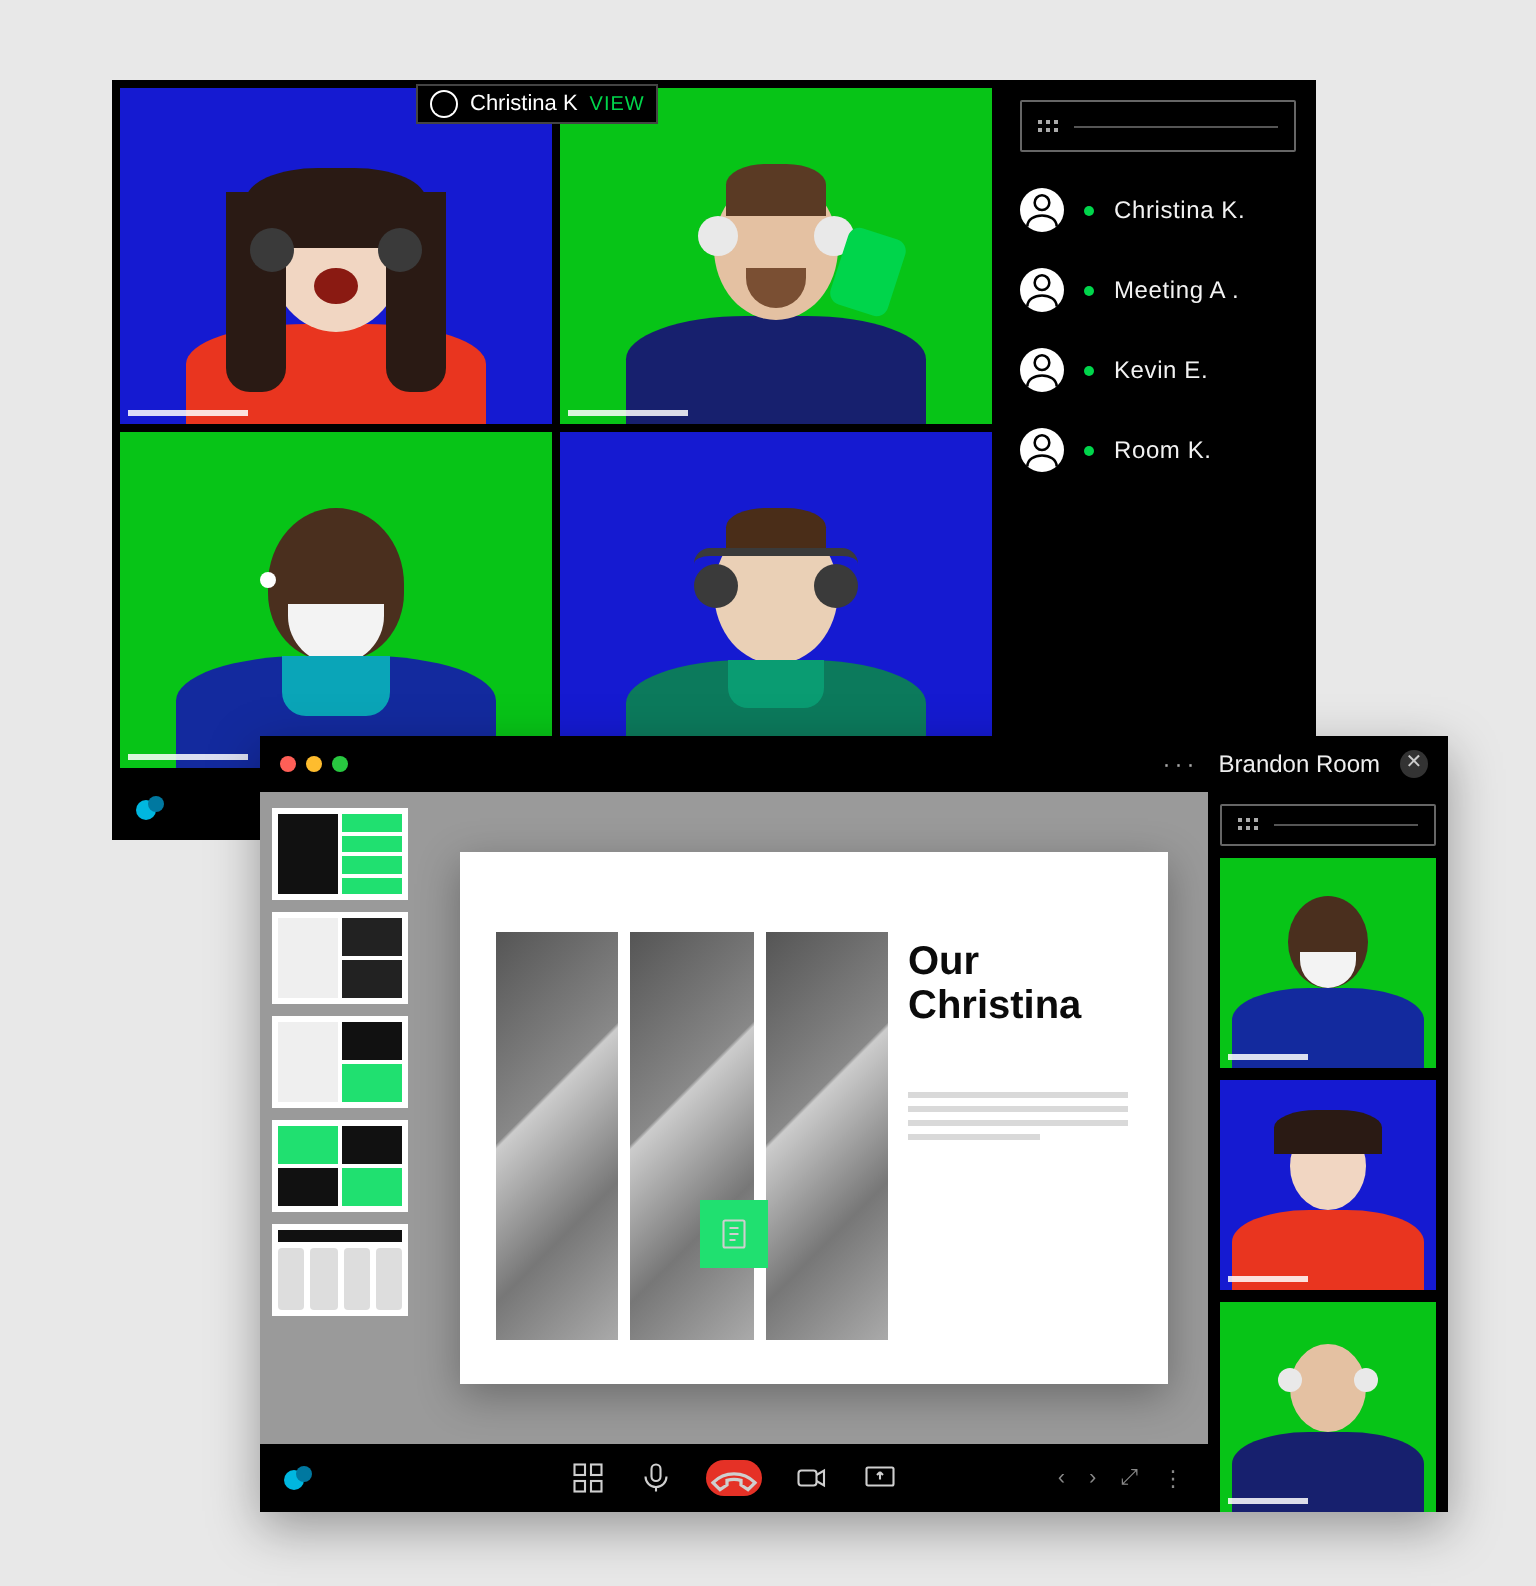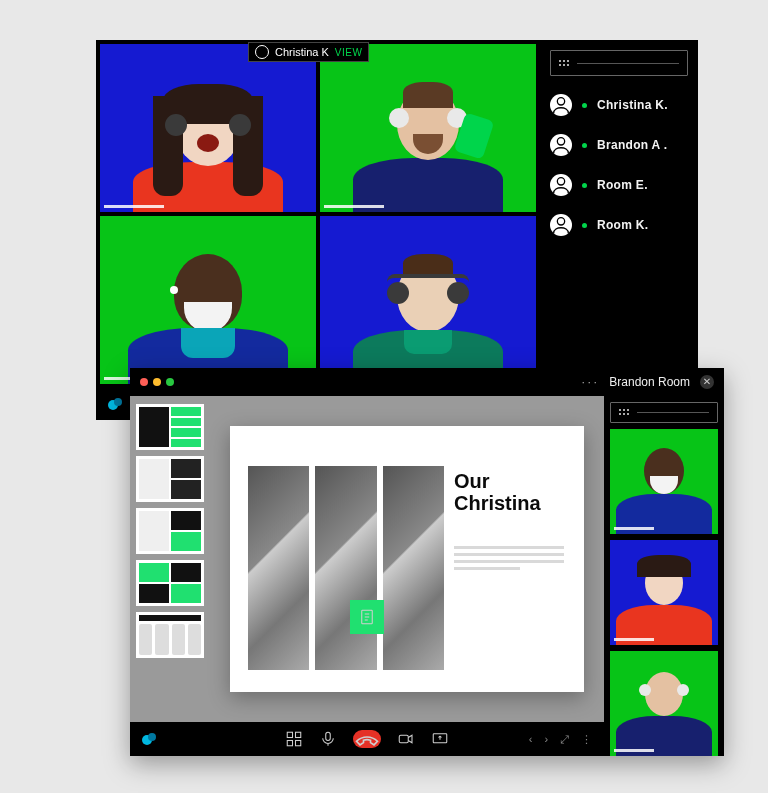--- a/index.html
+++ b/index.html
@@ -12,21 +12,20 @@
     overflow: hidden;
   }
 
   
   .win1 {
     position: absolute;
     left: 56px; top: 40px;
     width: 602px; height: 380px;
     background: #000;
     display: flex;
-    margin-left: 40px;
   }
   .win1 .grid {
     width: 444px;
     display: grid;
     grid-template-columns: 1fr 1fr;
     grid-template-rows: 1fr 1fr;
     gap: 4px;
     padding: 4px;
     padding-bottom: 36px;
   }
@@ -68,21 +67,21 @@
   .dragbox .grip span { background:#aaa; width:2px; height:2px; }
   .dragbox .line { flex:1; height:1px; background:#555; }
 
   .plist { display:flex; flex-direction:column; gap:18px; padding-top:4px; }
   .prt { display:flex; align-items:center; gap:10px; }
   .prt .av {
     width:22px; height:22px; border-radius:50%; background:#fff;
     display:flex; align-items:center; justify-content:center;
   }
   .prt .dot { width:5px; height:5px; border-radius:50%; background:#00d54b; }
-  .prt .nm { color:#f2f2f2; font-size:12px; font-weight:700; letter-spacing:.3px; }
+  .prt .nm { color:#f2f2f2; font-size:12px; font-weight:400; letter-spacing:.3px; }
 
   .people-icon {
     display:flex; gap:-4px; align-items:flex-end;
   }
   .people-icon .p1{ width:10px;height:10px;border-radius:50%;background:#00b7e0; }
   .people-icon .p2{ width:8px;height:8px;border-radius:50%;background:#0078a0;margin-left:-4px;margin-bottom:4px; }
 
   
   .person { position:absolute; left:50%; transform:translateX(-50%); }
   .head { border-radius:50%; background:#e8c9b0; }
@@ -296,31 +295,31 @@
         <span class="nm">Christina K.</span>
       </div>
       <div class="prt">
         <span class="av">
             <svg viewBox="0 0 24 24">
               <circle cx="12" cy="8" r="4"></circle>
               <path d="M4 21c0-4 4-6 8-6s8 2 8 6"></path>
             </svg>
           </span>
         <span class="dot"></span>
-        <span class="nm">Brandon A .</span>
+        <span class="nm">Meeting A .</span>
       </div>
       <div class="prt">
         <span class="av">
             <svg viewBox="0 0 24 24">
               <circle cx="12" cy="8" r="4"></circle>
               <path d="M4 21c0-4 4-6 8-6s8 2 8 6"></path>
             </svg>
           </span>
         <span class="dot"></span>
-        <span class="nm">Room E.</span>
+        <span class="nm">Kevin E.</span>
       </div>
       <div class="prt">
         <span class="av">
             <svg viewBox="0 0 24 24">
               <circle cx="12" cy="8" r="4"></circle>
               <path d="M4 21c0-4 4-6 8-6s8 2 8 6"></path>
             </svg>
           </span>
         <span class="dot"></span>
         <span class="nm">Room K.</span>

